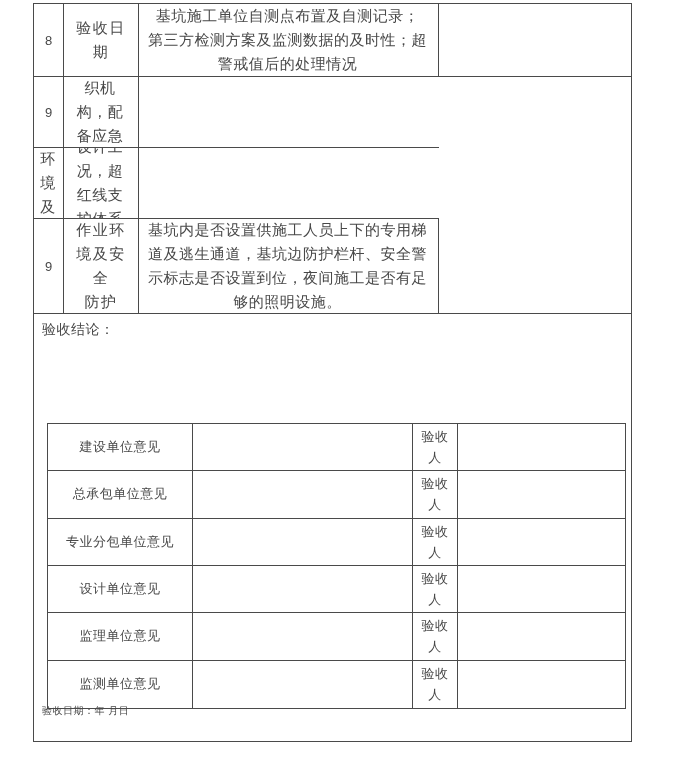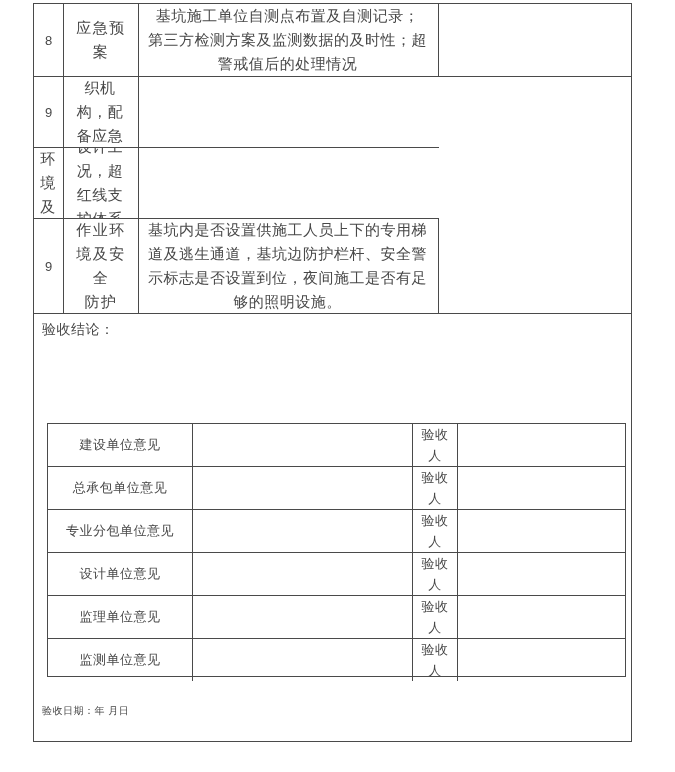--- a/index.html
+++ b/index.html
@@ -45,21 +45,21 @@
     text-align:center;
   }
   
   .bottom-area { position:relative; height:427px; }
   .conclusion {
     position:absolute; top:7px; left:8px;
     font-size:14px; letter-spacing:0.5px;
   }
   .opinions {
     position:absolute; top:109px; left:13px;
-    width:579px; height:254px;
+    width:579px; height:286px;
     border:1px solid #4a4a4a;
     box-sizing:border-box;
     display:grid; grid-template-rows:repeat(6,1fr);
     background:#ffffff;
   }
   .op-row {
     display:grid;
     grid-template-columns:145px 220px 45px 1fr;
     border-bottom:1px solid #4a4a4a;
     box-sizing:border-box;
@@ -83,21 +83,21 @@
   }
 </style>
 </head>
 <body>
 
 <div class="page">
   <div class="doc">
 
     <div class="ct-row h73">
       <div class="cell no">8</div>
-      <div class="cell item">应急预案</div>
+      <div class="cell item">验收日期</div>
       <div class="cell desc">基坑施工单位自测点布置及自测记录；
 第三方检测方案及监测数据的及时性；超警戒值后的处理情况</div>
       <div class="cell result"></div>
     </div>
     <div class="ct-row h71">
       <div class="cell no">9</div>
       <div class="cell desc">是否按方案要求成立应急组织机构，配备应急物资、材料、机具等。</div>
       <div class="cell result"></div>
     </div>
     <div class="ct-row h71">

